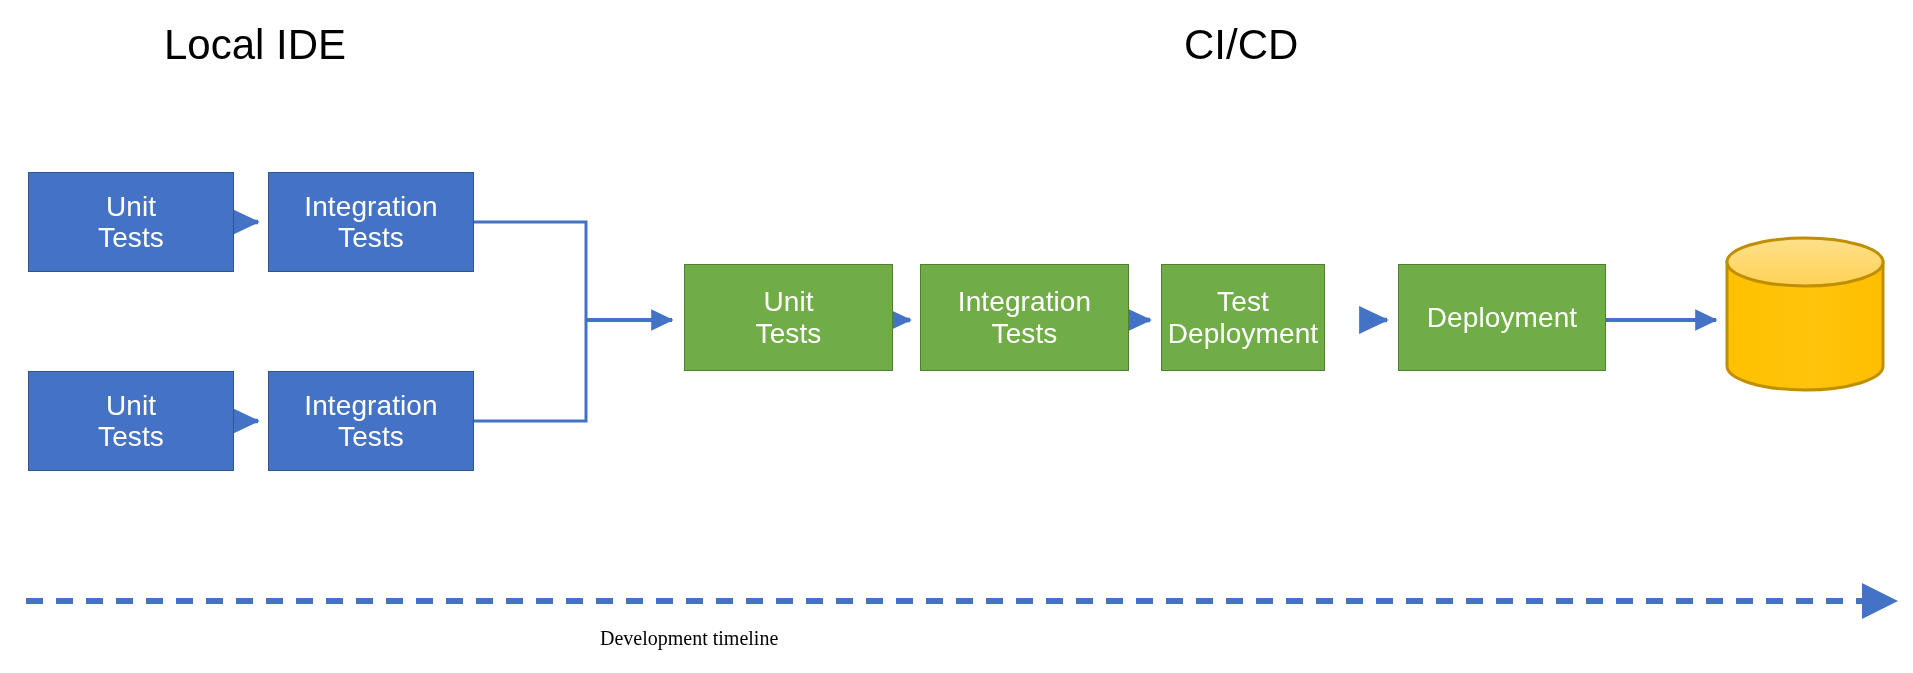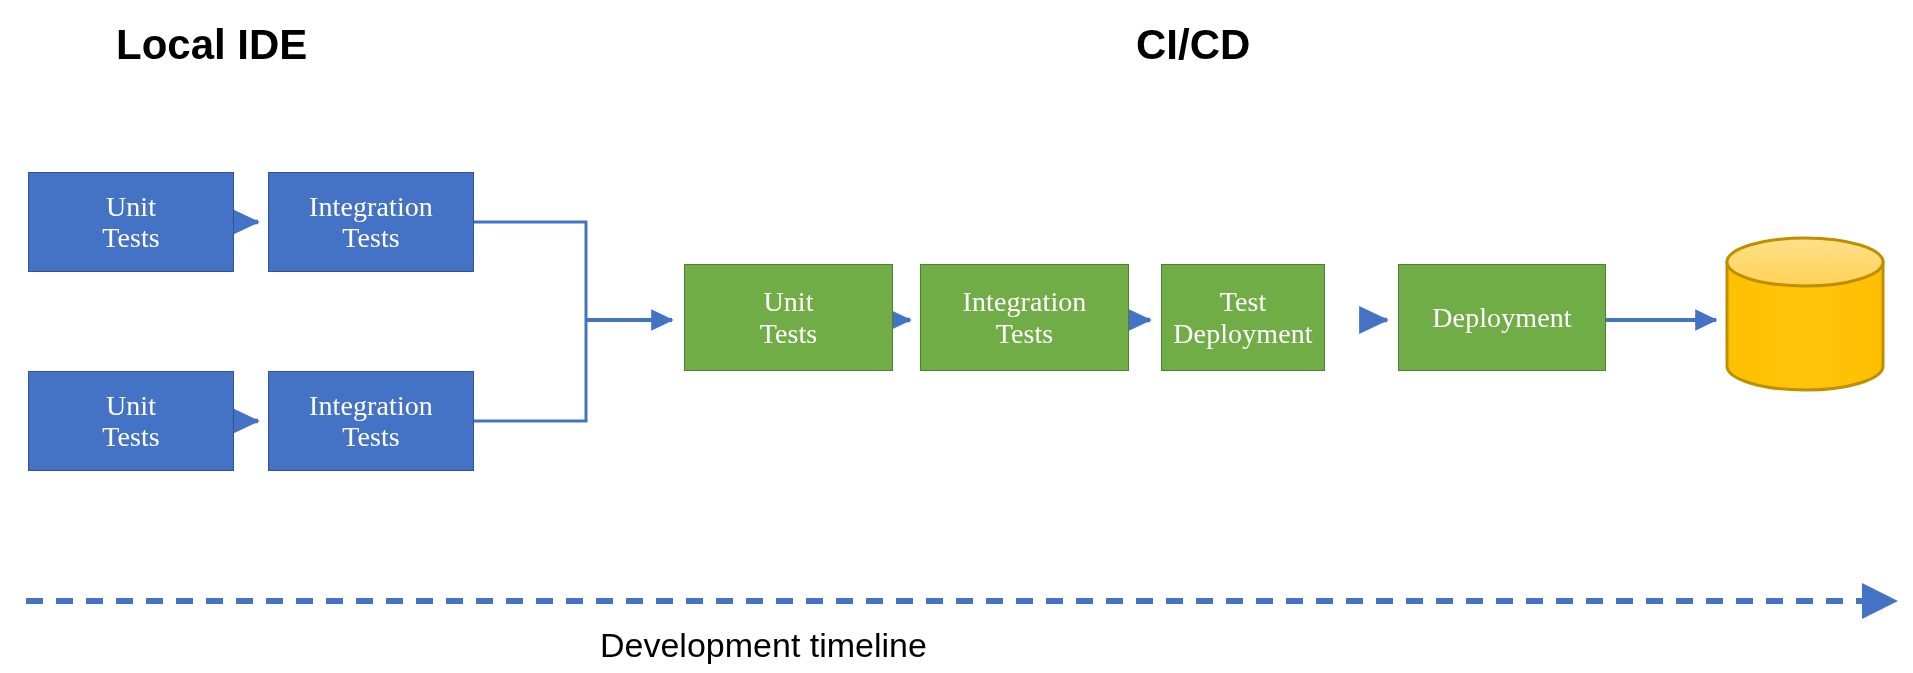--- a/index.html
+++ b/index.html
@@ -26,62 +26,63 @@
     width: 1913px;
     height: 673px;
     pointer-events: none;
   }
   .svg-layer * { pointer-events: auto; }
 
   .section-title {
     position: absolute;
     color: #000000;
     font-size: 42px;
-    font-weight: 700;
+    font-weight: 400;
     line-height: 1;
     white-space: nowrap;
     font-family: "Liberation Sans", sans-serif;
+    margin-left: 48px;
   }
 
   .node-box {
     position: absolute;
     box-sizing: border-box;
     display: flex;
     align-items: center;
     justify-content: center;
     text-align: center;
     color: #ffffff;
     font-size: 28px;
     font-weight: 400;
     line-height: 1.12;
-    font-family: Liberation Serif, serif;
+    font-family: Liberation Sans, sans-serif;
     letter-spacing: 0.1px;
   }
   .node-box.blue {
     background: #4472c4;
     border: 1.6px solid #2f5597;
   }
   .node-box.green {
     background: #70ad47;
     border: 1.6px solid #507e32;
   }
   .node-label {
     display: block;
     width: 100%;
     white-space: pre-line;
   }
 
   .timeline-label {
     position: absolute;
     color: #000000;
-    font-size: 34px;
+    font-size: 20px;
     font-weight: 400;
     line-height: 1;
     white-space: nowrap;
-    font-family: Liberation Sans, sans-serif;
+    font-family: Liberation Serif, serif;
   }
 </style>
 </head>
 <body>
 
 <div id="canvas">
 
   <div class="section-title" style="left:116px; top:24px;">Local IDE</div>
 
   <div class="section-title" style="left:1136px; top:24px;">CI/CD</div>

